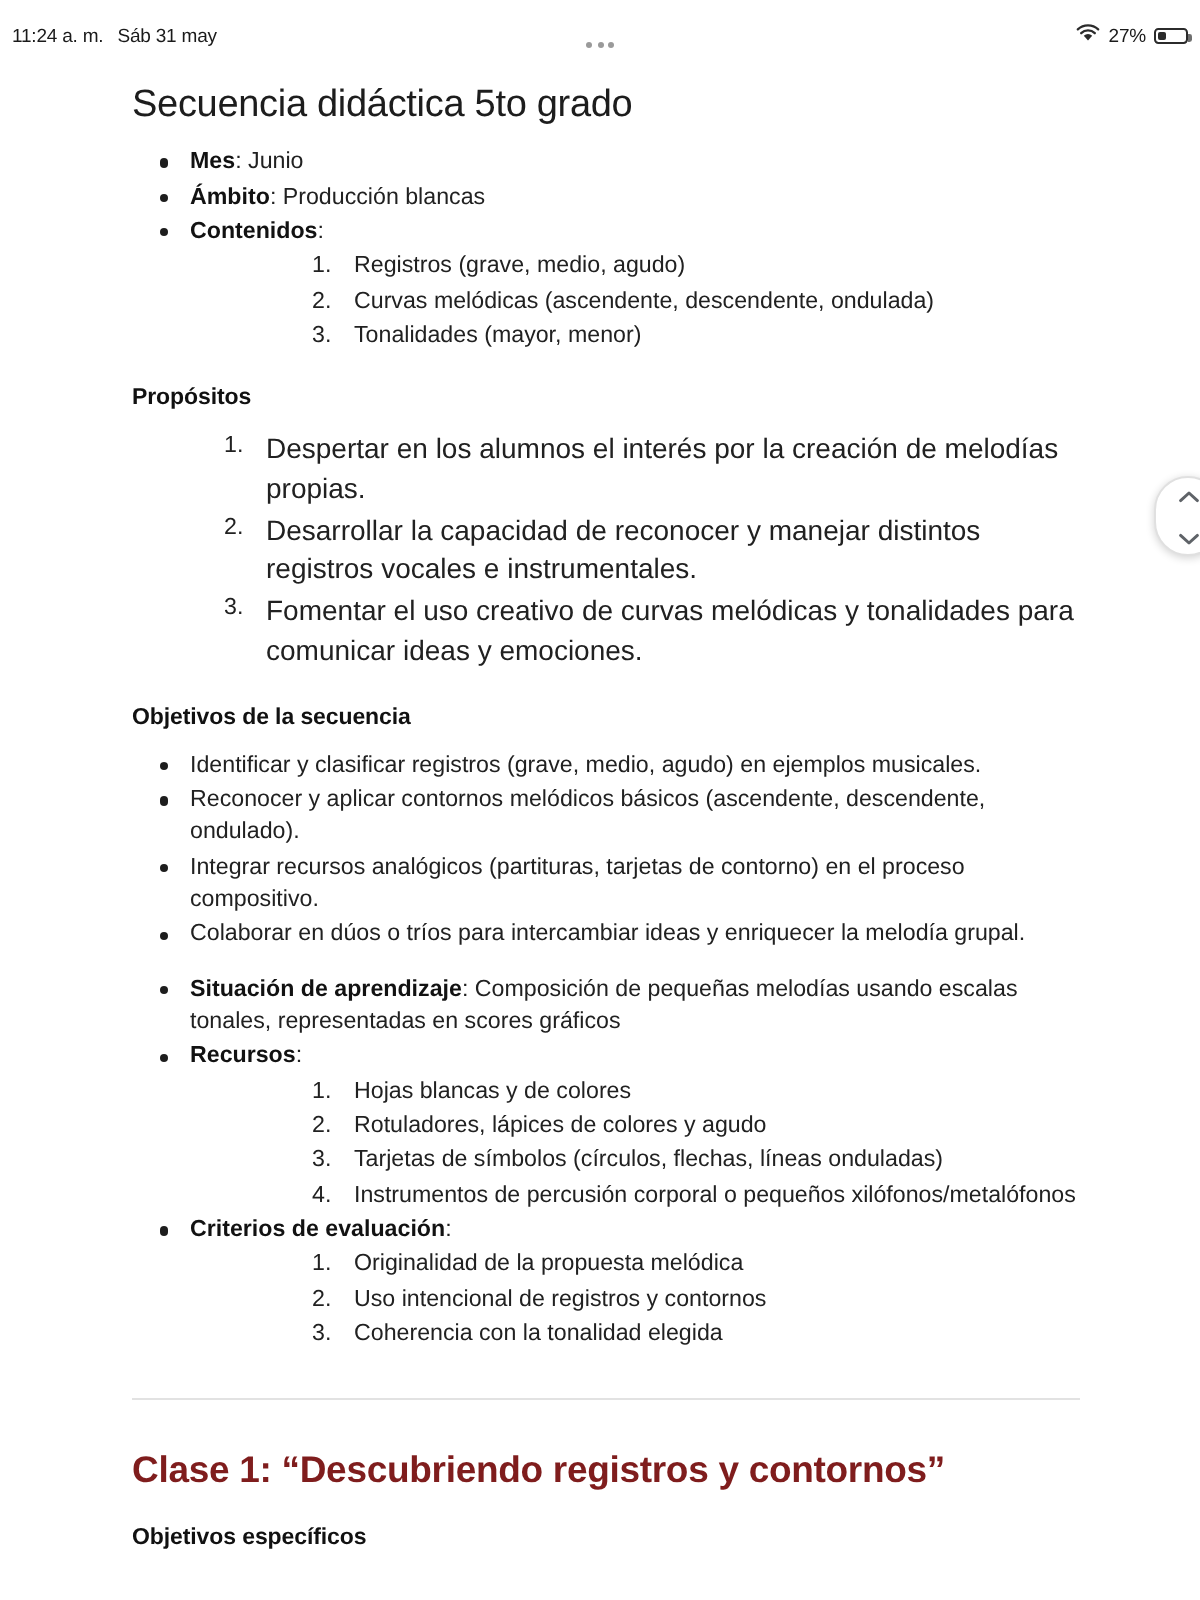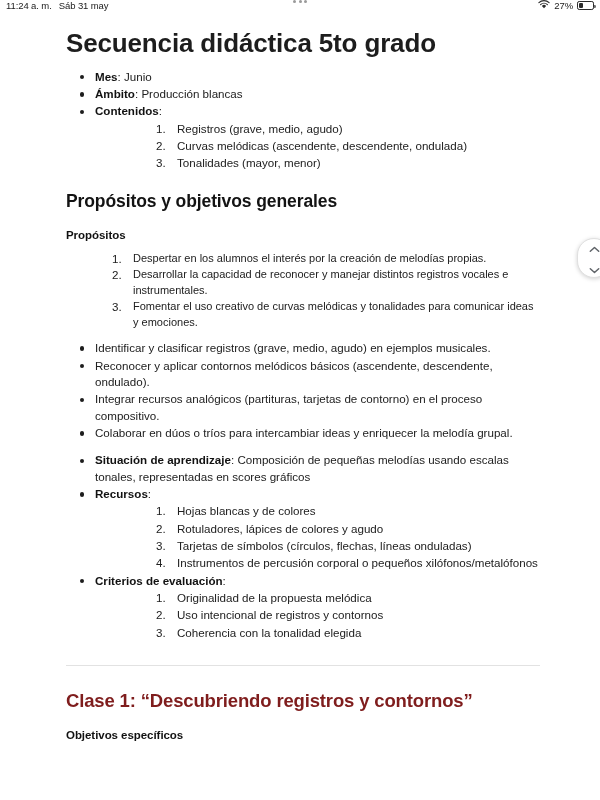--- a/index.html
+++ b/index.html
@@ -21,21 +21,21 @@
     overflow: hidden;
   }
 
   
   .status-bar {
     position: relative;
     height: 24px;
     width: 100%;
     background: #ffffff;
     display: flex;
-    align-items: flex-start;
+    align-items: flex-end;
     padding: 0 6px;
     font-size: 9.5px;
     color: #1a1a1a;
     letter-spacing: -0.1px;
     z-index: 5;
   }
   .status-left { display: flex; align-items: baseline; gap: 7px; white-space: nowrap; }
   .status-time { font-weight: 400; }
   .status-date { font-weight: 400; }
 
@@ -97,25 +97,25 @@
     position: absolute;
     top: 18px; left: 0; right: 0; bottom: 0;
     background: #ffffff;
     padding: 0;
     color: #202124;
   }
 
   .doc-inner { padding: 6px 60px 0 66px; }
 
   h1.doc-title {
-    font-size: 26px;
-    font-weight: 700;
+    font-size: 19px;
+    font-weight: 400;
     line-height: 1.22;
     color: #1d1d1d;
-    margin: 4px 0 9px 0;
+    margin: 17px 0 9px 0;
     letter-spacing: -0.15px;
   }
 
   h2.section-title {
     font-size: 17.5px;
     font-weight: 700;
     line-height: 1.2;
     color: #131313;
     margin: 19px 0 0 0;
     letter-spacing: -0.1px;
@@ -146,21 +146,21 @@
     width: 4.4px; height: 4.4px;
     border-radius: 50%;
     background: #1d1d1d;
   }
 
   ol.numbers { counter-reset: n; margin-left: 0; }
   ol.numbers > li {
     position: relative;
     counter-increment: n;
     padding-left: 67px;
-    font-size: 11px;
+    font-size: 14px;
     line-height: 1.41;
     color: #212121;
     margin-top: 1px;
   }
   ol.numbers > li::before {
     content: counter(n) ".";
     position: absolute;
     left: 46px; top: 0;
     font-size: 11.6px;
     color: #212121;
@@ -272,30 +272,30 @@
         <li>
           <span class="b">Contenidos</span><span>:</span>
           <ol class="nested-numbers">
             <li>Registros (grave, medio, agudo)</li>
             <li>Curvas melódicas (ascendente, descendente, ondulada)</li>
             <li>Tonalidades (mayor, menor)</li>
           </ol>
         </li>
       </ul>
 
-      <h2 class="section-title">Propósitos y objetivos generales</h2>
 
       <h3 class="sub-title">Propósitos</h3>
 
       <ol class="numbers list-block">
         <li>Despertar en los alumnos el interés por la creación de melodías propias.</li>
         <li>Desarrollar la capacidad de reconocer y manejar distintos registros vocales e instrumentales.</li>
         <li>Fomentar el uso creativo de curvas melódicas y tonalidades para comunicar ideas y emociones.</li>
       </ol>
 
+      <h3 class="sub-title">Objetivos de la secuencia</h3>
 
       <ul class="bullets list-block">
         <li>Identificar y clasificar registros (grave, medio, agudo) en ejemplos musicales.</li>
         <li>Reconocer y aplicar contornos melódicos básicos (ascendente, descendente, ondulado).</li>
         <li>Integrar recursos analógicos (partituras, tarjetas de contorno) en el proceso compositivo.</li>
         <li>Colaborar en dúos o tríos para intercambiar ideas y enriquecer la melodía grupal.</li>
       </ul>
 
       <ul class="bullets gap-before">
         <li>

